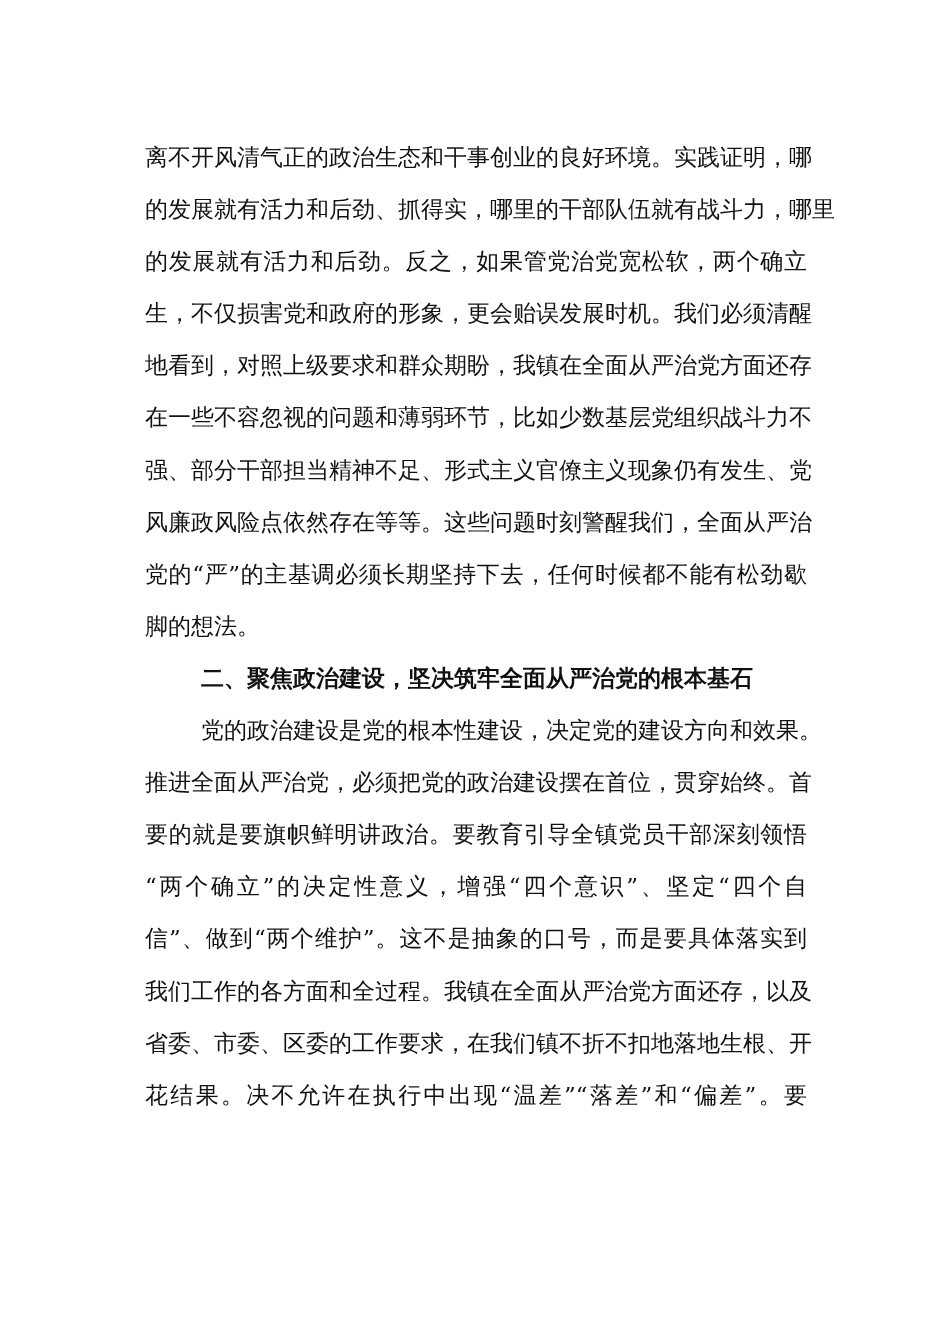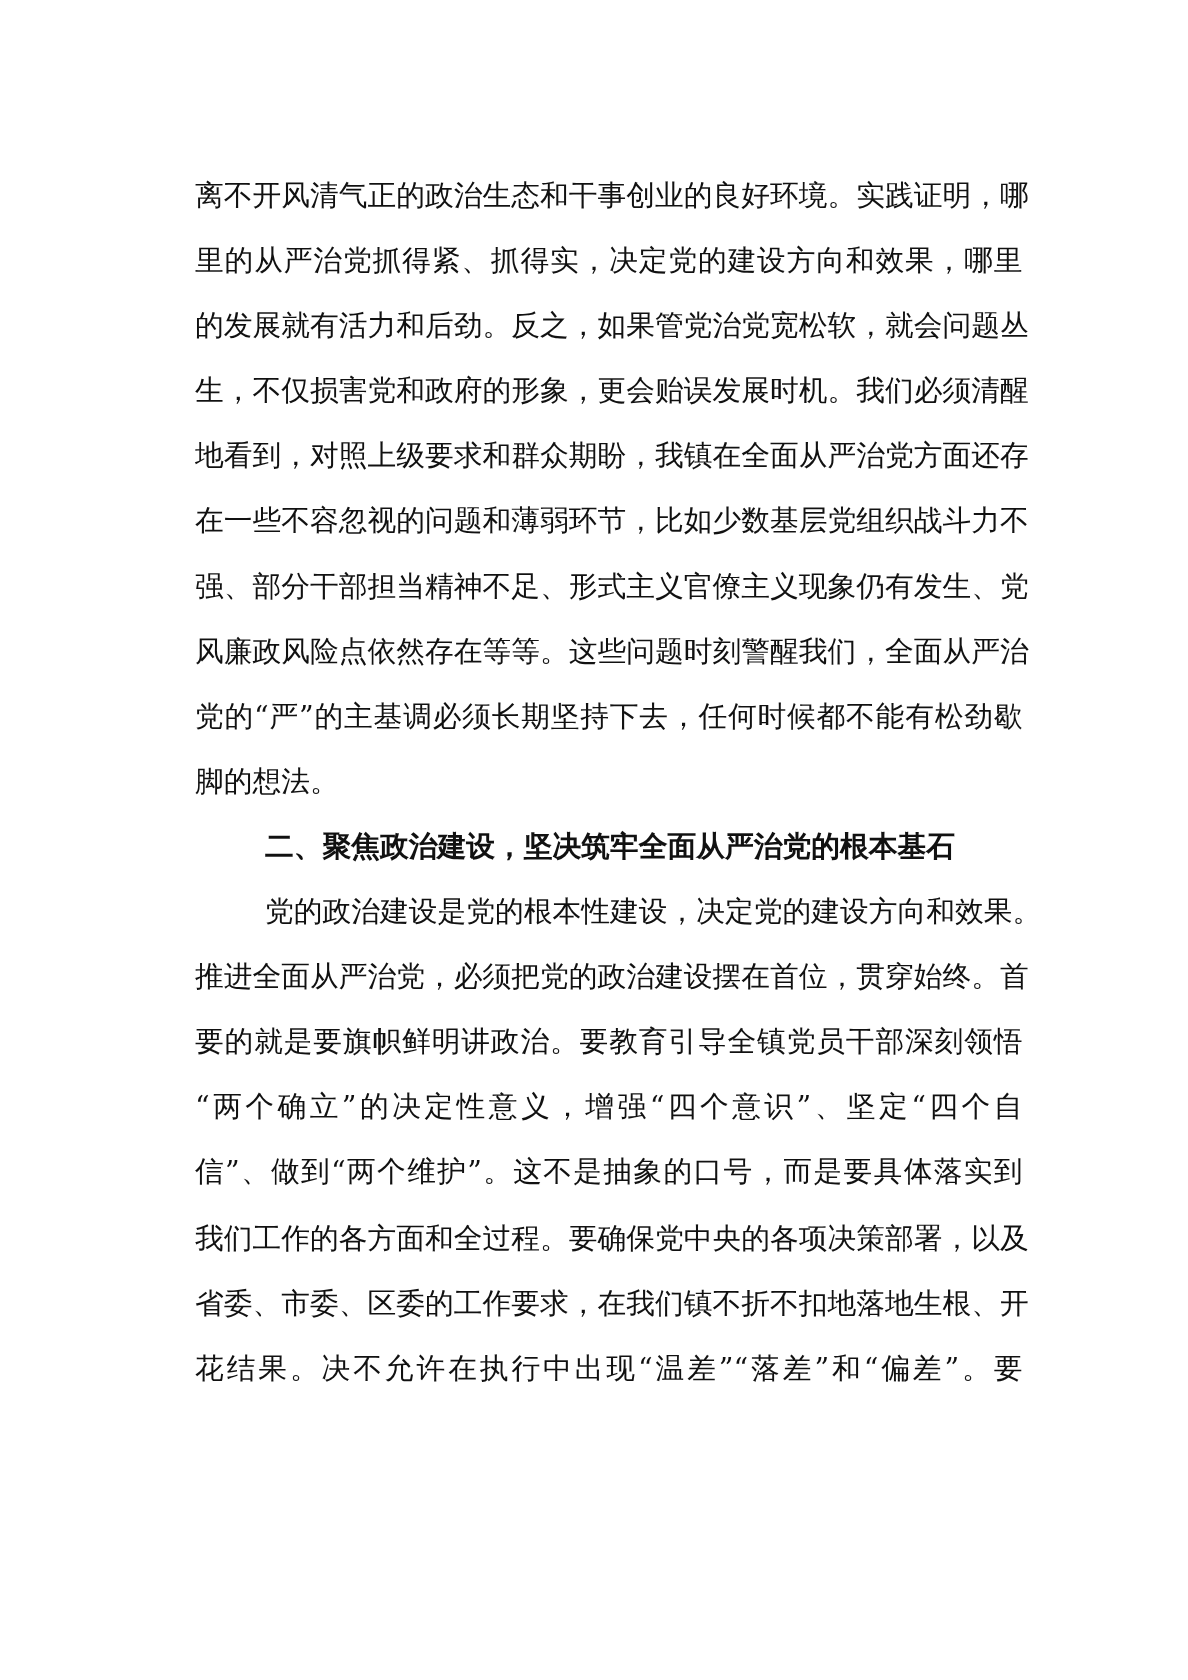--- a/index.html
+++ b/index.html
@@ -8,21 +8,21 @@
     background: #ffffff;
   }
   body {
     width: 950px;
     height: 1344px;
     position: relative;
     overflow: hidden;
   }
   .page {
     position: absolute;
-    left: 156px;
+    left: 145px;
     top: 131px;
     width: 662px;
     font-family: "DejaVu Serif", "Liberation Serif", serif;
     font-size: 23px;
     line-height: 52.1px;
     color: #111111;
   }
   .line {
     display: block;
     white-space: nowrap;
@@ -42,36 +42,36 @@
   .line.indent {
     padding-left: 56px;
   }
 </style>
 </head>
 <body>
 
 <div class="page">
   <div class="paragraph">
     <span class="line">离不开风清气正的政治生态和干事创业的良好环境。实践证明，哪</span>
-    <span class="line">里的从严治党抓得紧、抓得实，决定党的建设方向和效果，哪里</span>
-    <span class="line">的发展就有活力和后劲。反之，如果管党治党宽松软，就会问题丛</span>
+    <span class="line">的发展就有活力和后劲、抓得实，哪里的干部队伍就有战斗力，哪里</span>
+    <span class="line">的发展就有活力和后劲。反之，如果管党治党宽松软，两个确立</span>
     <span class="line">生，不仅损害党和政府的形象，更会贻误发展时机。我们必须清醒</span>
     <span class="line">地看到，对照上级要求和群众期盼，我镇在全面从严治党方面还存</span>
     <span class="line">在一些不容忽视的问题和薄弱环节，比如少数基层党组织战斗力不</span>
     <span class="line">强、部分干部担当精神不足、形式主义官僚主义现象仍有发生、党</span>
     <span class="line">风廉政风险点依然存在等等。这些问题时刻警醒我们，全面从严治</span>
     <span class="line">党的“严”的主基调必须长期坚持下去，任何时候都不能有松劲歇</span>
     <span class="line last">脚的想法。</span>
   </div>
   <div class="heading-block">
     <span class="line heading">二、聚焦政治建设，坚决筑牢全面从严治党的根本基石</span>
   </div>
   <div class="paragraph">
     <span class="line indent">党的政治建设是党的根本性建设，决定党的建设方向和效果。</span>
     <span class="line">推进全面从严治党，必须把党的政治建设摆在首位，贯穿始终。首</span>
     <span class="line">要的就是要旗帜鲜明讲政治。要教育引导全镇党员干部深刻领悟</span>
     <span class="line">“两个确立”的决定性意义，增强“四个意识”、坚定“四个自</span>
     <span class="line">信”、做到“两个维护”。这不是抽象的口号，而是要具体落实到</span>
-    <span class="line">我们工作的各方面和全过程。要确保党中央的各项决策部署，以及</span>
+    <span class="line">我们工作的各方面和全过程。我镇在全面从严治党方面还存，以及</span>
     <span class="line">省委、市委、区委的工作要求，在我们镇不折不扣地落地生根、开</span>
     <span class="line">花结果。决不允许在执行中出现“温差”“落差”和“偏差”。要</span>
   </div>
 </div>
 
 </body></html>

